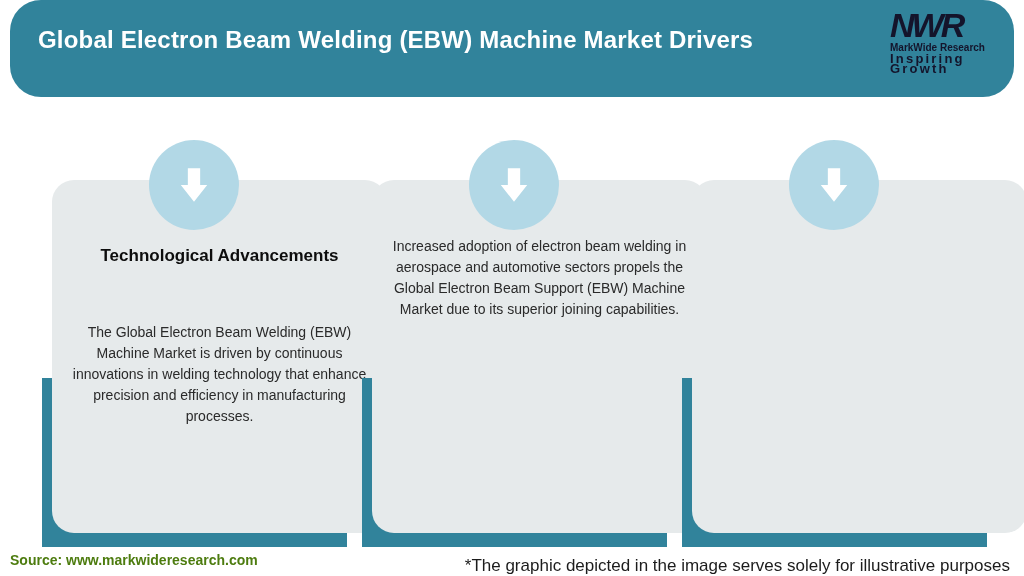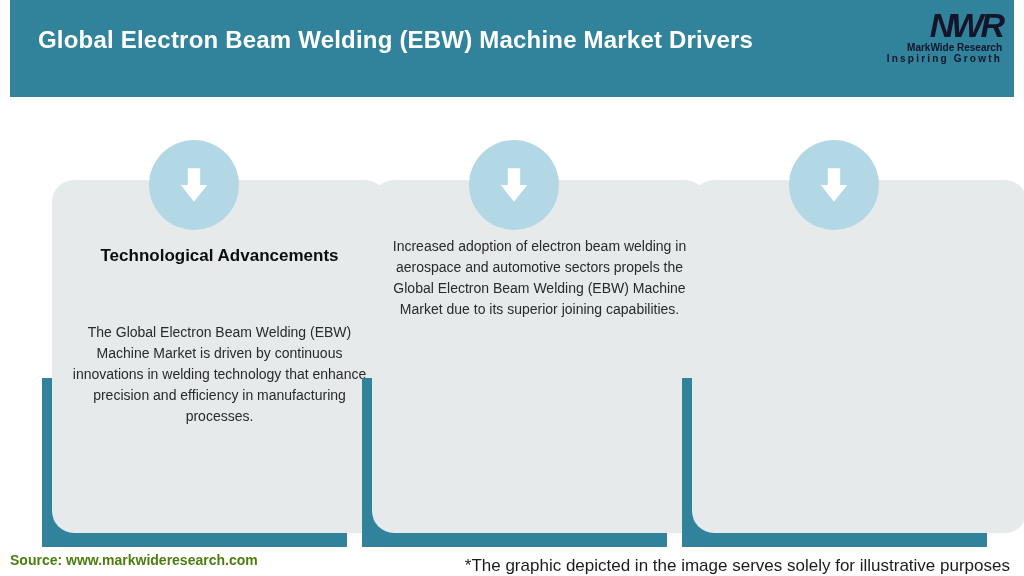--- a/index.html
+++ b/index.html
@@ -5,35 +5,36 @@
   * { margin: 0; padding: 0; box-sizing: border-box; }
   html, body { width: 1024px; height: 576px; background: #ffffff; overflow: hidden; }
   body { font-family: "Liberation Sans", sans-serif; position: relative; }
 
   .stage { position: absolute; inset: 0; width: 1024px; height: 576px; background: #ffffff; }
 
   
   .header {
     position: absolute; left: 10px; top: 0; width: 1004px; height: 97px;
     background: #31839B;
+    border-radius: 31px;
   }
   .header-title {
     position: absolute; left: 28px; top: 26px;
     color: #ffffff; font-size: 24px; font-weight: bold; letter-spacing: 0.2px;
   }
   .logo {
-    position: absolute; right: 12px; top: 8px; width: 120px; text-align: right;
+    position: absolute; right: 4px; top: 8px; width: 120px; text-align: left;
     color: #14142B;
   }
   .logo-mark {
     font-style: italic; font-weight: 900; font-size: 34px; line-height: 34px;
     letter-spacing: -3px; color: #14142B;
   }
   .logo-name { font-size: 10px; font-weight: bold; line-height: 12px; color: #14142B; }
-  .logo-tagline { font-size: 10px; font-weight: bold; letter-spacing: 2.2px; line-height: 10px; color: #14142B; }
+  .logo-tagline { font-size: 13px; font-weight: bold; letter-spacing: 2.2px; line-height: 10px; color: #14142B; }
 
   
   .group { position: absolute; top: 140px; width: 305px; height: 407px; }
   .group.g0 { left: 42px; }
   .group.g1 { left: 362px; }
   .group.g2 { left: 682px; }
 
   .teal-back {
     position: absolute; left: 0; top: 238px; width: 305px; height: 169px;
     background: #31839B;
@@ -91,21 +92,21 @@
     <div class="icon-circle">
       <svg viewBox="0 0 100 100" aria-hidden="true">
         <polygon points="36,12 64,12 64,50 80,50 50,88 20,50 36,50" fill="#ffffff"></polygon>
       </svg>
     </div>
   </div>
 
   <div class="group g1">
     <div class="teal-back"></div>
     <div class="card">
-      <div class="card-body">Increased adoption of electron beam welding in aerospace and automotive sectors propels the Global Electron Beam Welding (EBW) Machine Market due to its superior joining capabilities.</div>
+      <div class="card-body">Increased adoption of electron beam welding in aerospace and automotive sectors propels the Global Electron Beam Support (EBW) Machine Market due to its superior joining capabilities.</div>
     </div>
     <div class="icon-circle">
       <svg viewBox="0 0 100 100" aria-hidden="true">
         <polygon points="36,12 64,12 64,50 80,50 50,88 20,50 36,50" fill="#ffffff"></polygon>
       </svg>
     </div>
   </div>
 
   <div class="group g2">
     <div class="teal-back"></div>

